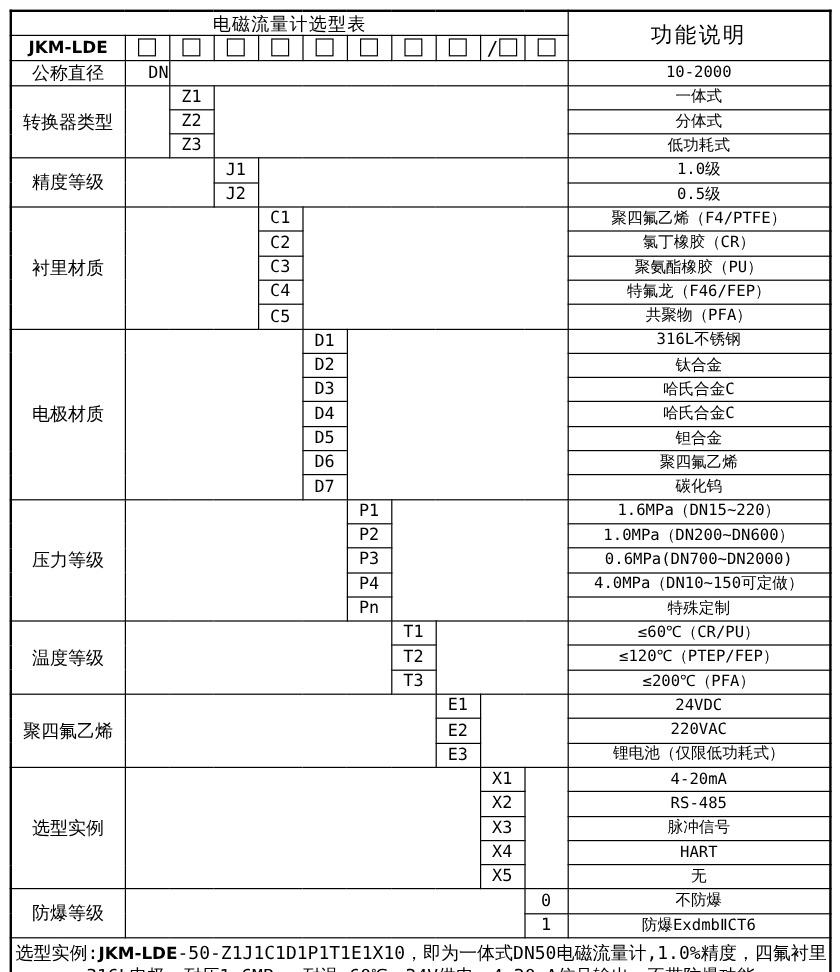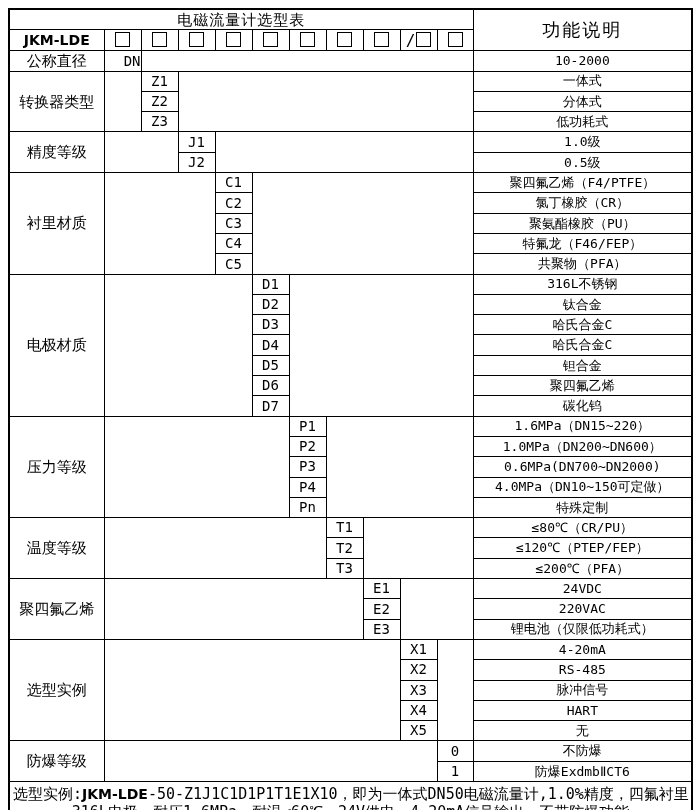--- a/index.html
+++ b/index.html
@@ -183,21 +183,21 @@
       </tr>
       <tr>
         <td class="code">Pn</td>
         <td class="desc">特殊定制</td>
       </tr>
       <tr>
         <td class="cat" rowspan="3">温度等级</td>
         <td colspan="6" rowspan="3"></td>
         <td class="code">T1</td>
         <td colspan="3" rowspan="3"></td>
-        <td class="desc">≤80℃（CR/PU）</td>
+        <td class="desc">≤60℃（CR/PU）</td>
       </tr>
       <tr>
         <td class="code">T2</td>
         <td class="desc">≤120℃（PTEP/FEP）</td>
       </tr>
       <tr>
         <td class="code">T3</td>
         <td class="desc">≤200℃（PFA）</td>
       </tr>
       <tr>

